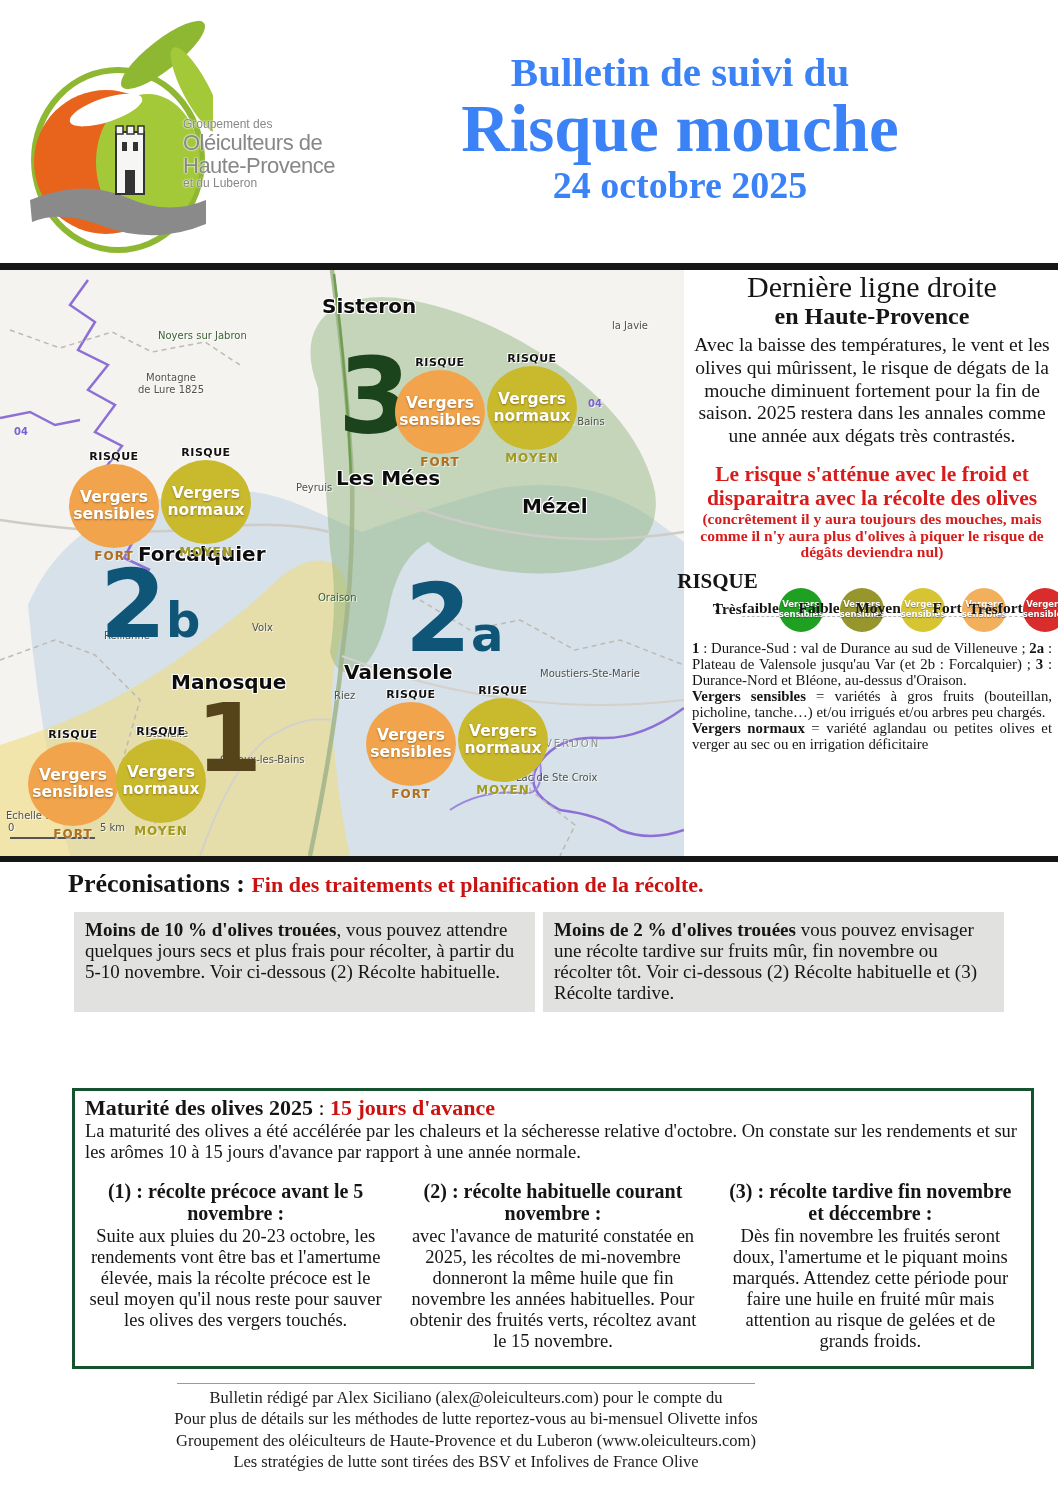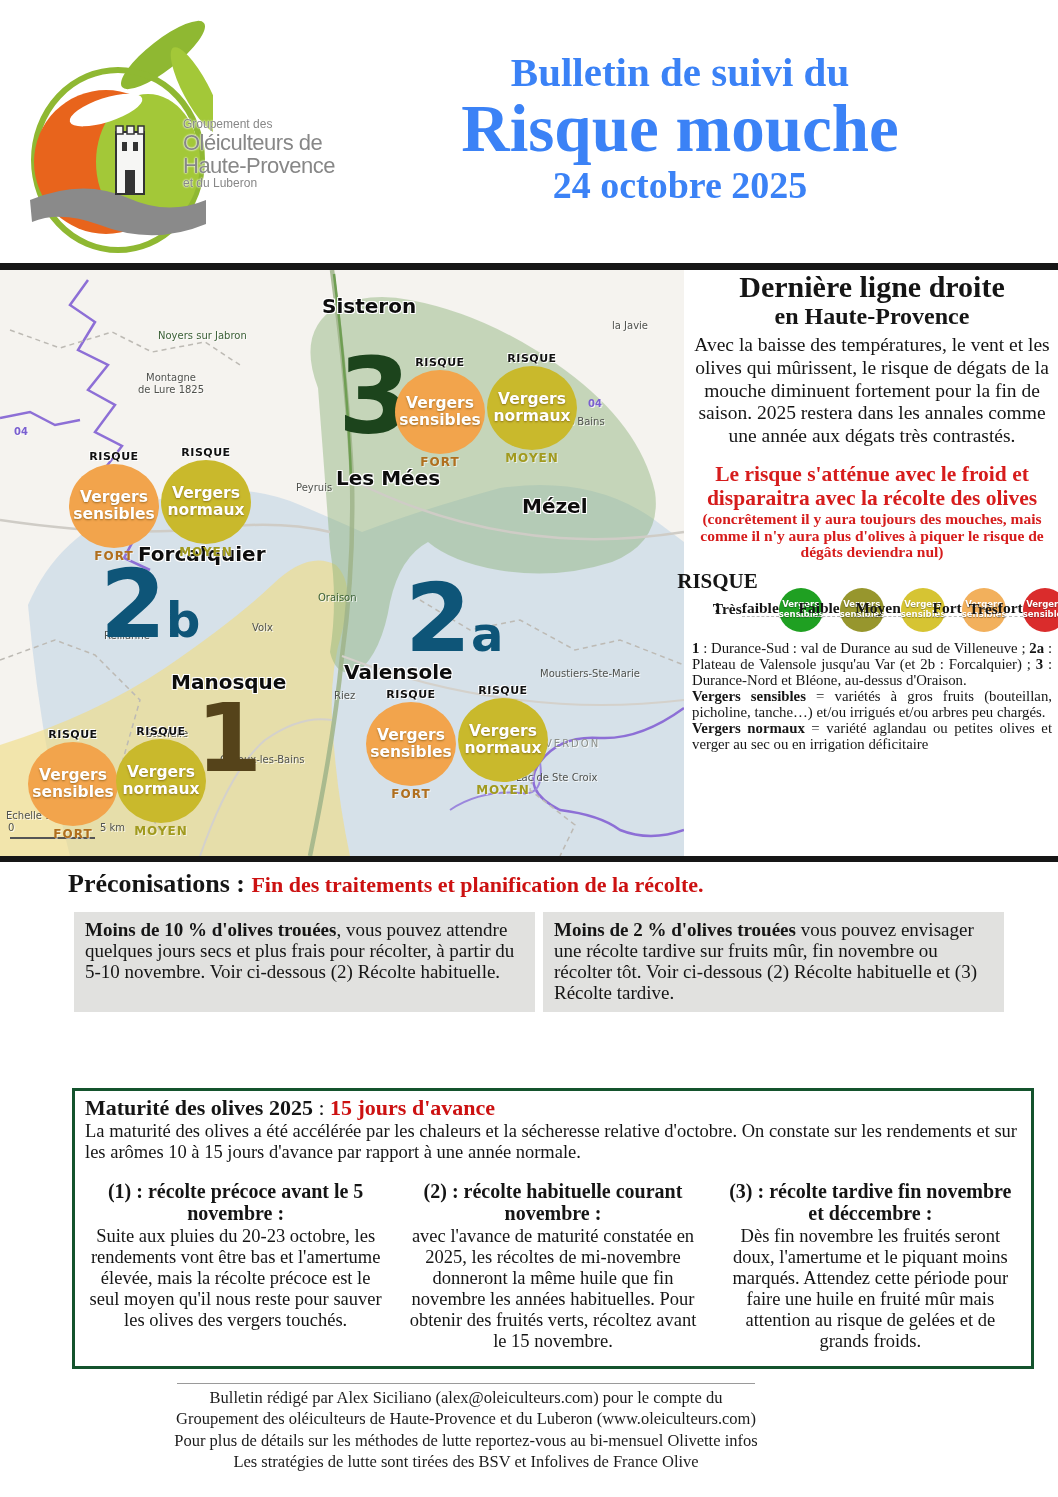--- a/index.html
+++ b/index.html
@@ -46,21 +46,21 @@
            justify-content:center;font-weight:bold;font-size:15.5px;line-height:1.12;color:#fff;
            text-shadow:0 1px 2px rgba(90,60,0,.55);}
   .c-orange{background:#f2a44c;}
   .c-yellow{background:#c9b92c;}
   .badge-l{font-size:12px;font-weight:bold;letter-spacing:1px;margin-top:1px;}
   .l-fort{color:#b06f1e;text-shadow:1px 1px 0 rgba(255,255,255,.6);}
   .l-moyen{color:#a19a1e;text-shadow:1px 1px 0 rgba(255,255,255,.6);}
 
   
   .right{position:absolute;left:692px;top:271px;width:360px;text-align:center;}
-  .rh1{font-size:30px;font-weight:bold;line-height:1.05;}
+  .rh1{font-size:30px;font-weight:normal;line-height:1.05;}
   .rh2{font-size:24px;font-weight:bold;line-height:1.1;}
   .rintro{font-size:19.5px;line-height:1.17;margin-top:5px;}
   .redh{color:#d61c1c;font-weight:bold;font-size:21.5px;line-height:1.12;margin-top:14px;}
   .redn{color:#d61c1c;font-weight:bold;font-size:15.5px;line-height:1.07;margin-top:1px;}
   .scale-row{display:flex;justify-content:center;align-items:flex-end;margin-top:8px;}
   .risk-lab{font-size:21px;font-weight:bold;padding:0 4px 13px 0;}
   .scale-item{width:61px;display:flex;flex-direction:row;align-items:center;justify-content:flex-end;}
   .s-l1,.s-l2{font-weight:bold;font-size:15.5px;line-height:1.0;}
   .s-l2{border-bottom:1px dashed #b5b5b5;}
   .s-circle{width:44px;height:44px;border-radius:50%;margin-top:3px;display:flex;flex-direction:column;
@@ -335,18 +335,18 @@
       <div class="m-col">
         <div class="m-col-h"><b>(3) : récolte tardive fin novembre et déccembre</b><span> :</span></div>
         <div class="m-col-b">Dès fin novembre les fruités seront doux, l'amertume et le piquant moins marqués. Attendez cette période pour faire une huile en fruité mûr mais attention au risque de gelées et de grands froids.</div>
       </div>
     </div>
   </div>
 
   <div class="footer">
     <div class="f-rule"></div>
     <div>Bulletin rédigé par Alex Siciliano (alex@oleiculteurs.com) pour le compte du</div>
+    <div>Pour plus de détails sur les méthodes de lutte reportez-vous au bi-mensuel Olivette infos</div>
     <div>Groupement des oléiculteurs de Haute-Provence et du Luberon (www.oleiculteurs.com)</div>
-    <div>Pour plus de détails sur les méthodes de lutte reportez-vous au bi-mensuel Olivette infos</div>
     <div>Les stratégies de lutte sont tirées des BSV et Infolives de France Olive</div>
   </div>
 
 </div>
 
 </body></html>

